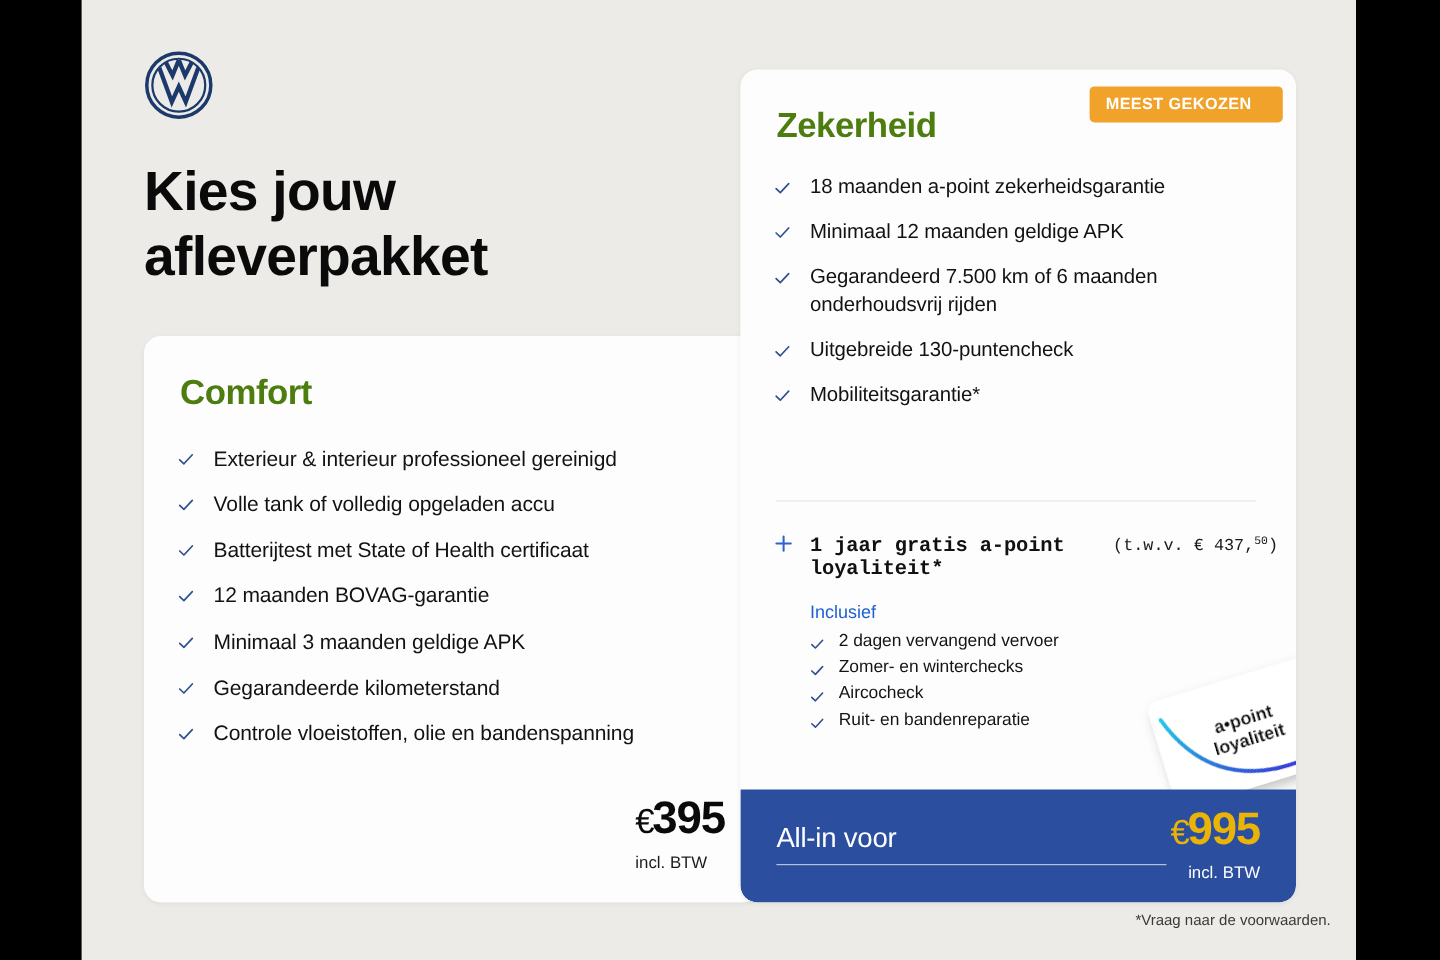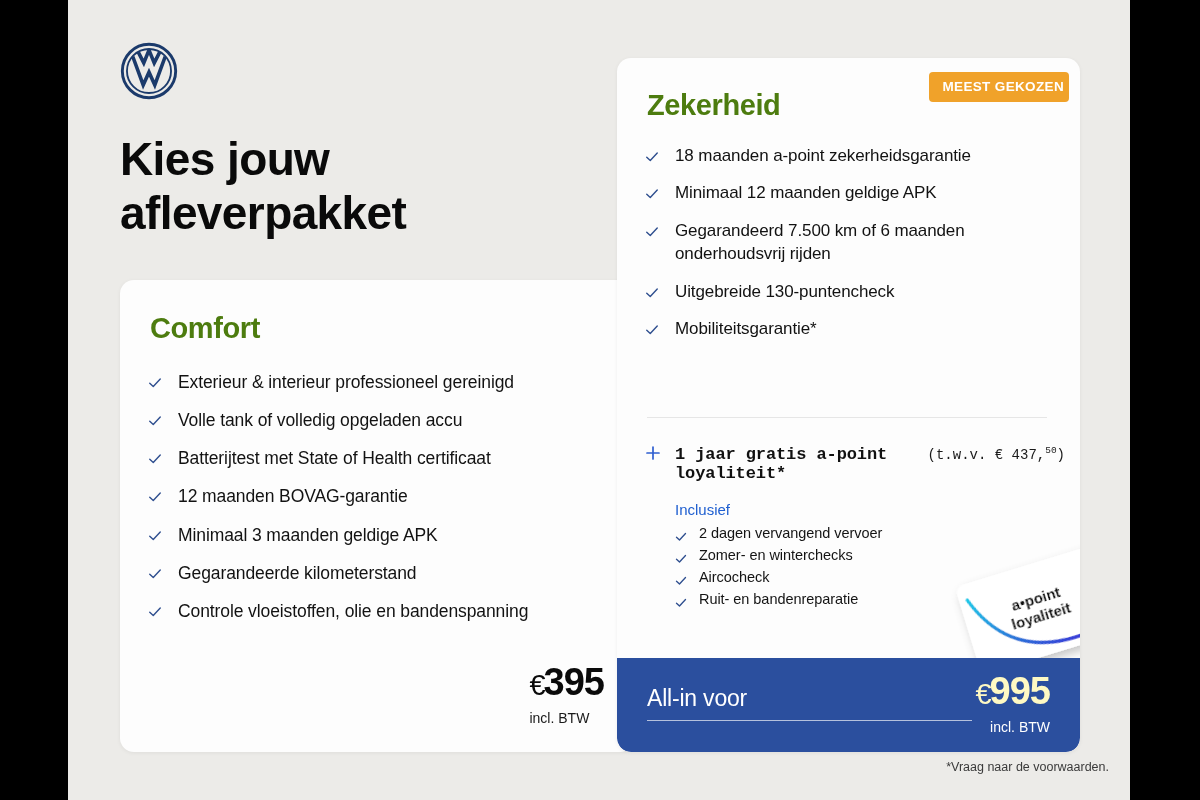--- a/index.html
+++ b/index.html
@@ -73,21 +73,21 @@
   .zeker-title   { position: absolute; left: 30px; top: 31px; }
 
   .badge {
     position: absolute;
     right: 11px; top: 14px;
     background: #f0a22a;
     color: #ffffff;
     font-size: 13.5px;
     font-weight: 700;
     letter-spacing: 0.35px;
-    padding: 7px 5px 8px 13px;
+    padding: 7px 26px 8px 13px;
     border-radius: 4px;
     white-space: nowrap;
   }
 
   
   .feature-list { position: absolute; left: 28px; }
   .comfort-list { top: 90px; width: 450px; }
   .zeker-list   { top: 86px; width: 420px; }
 
   .feature {
@@ -221,21 +221,21 @@
     position: absolute;
     left: 30px; top: 62px;
     width: 325px; height: 1px;
     background: rgba(255,255,255,0.65);
   }
   .footer-price {
     position: absolute;
     right: 30px; top: 14px;
     text-align: right;
   }
-  .footer-price .price-big { color: #fef9c3; }
+  .footer-price .price-big { color: #eab308; }
   .footer-price .price-sub { color: #fff; }
 
   
   .footnote {
     position: absolute;
     right: 21px; top: 760px;
     font-size: 12.5px;
     color: #3a3a3a;
   }
 </style>

